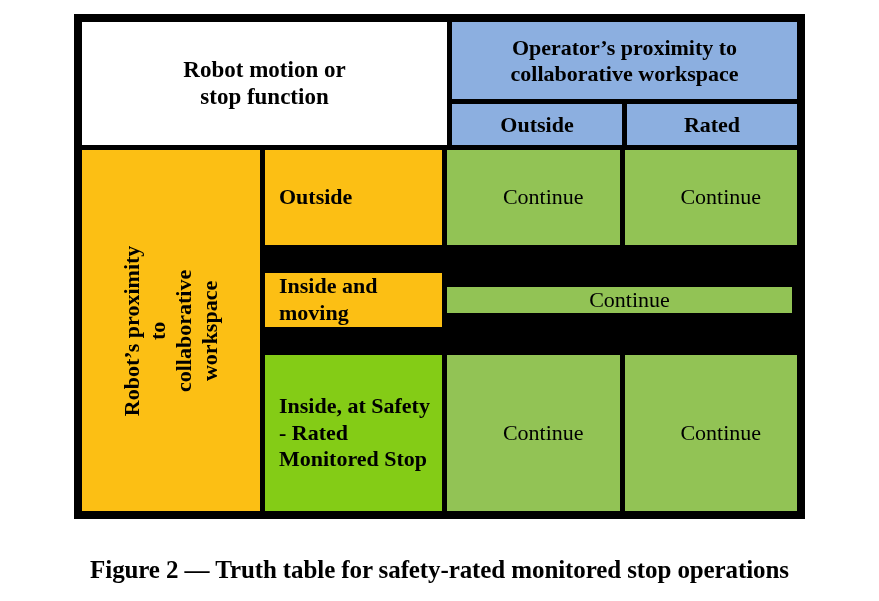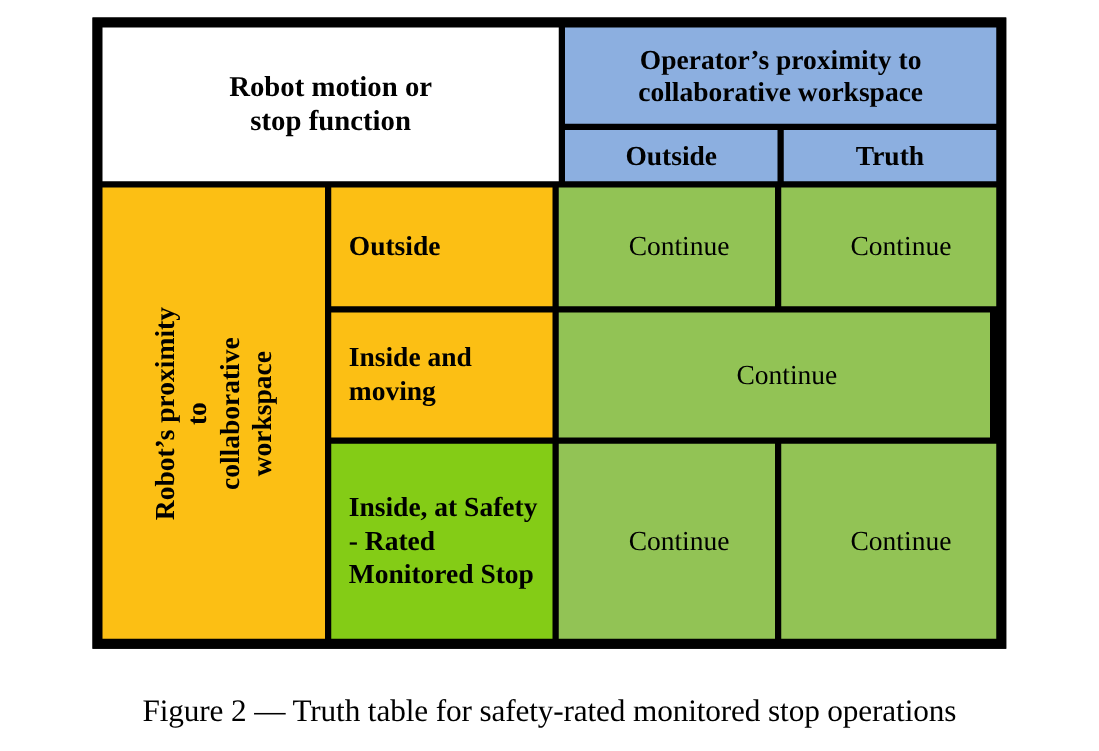--- a/index.html
+++ b/index.html
@@ -119,21 +119,21 @@
     flex: 1 1 auto;
     display: flex;
     flex-direction: column;
   }
 
   .trow {
     display: flex;
     flex: none;
   }
   .trow.r0 { height: 95px; margin-bottom: 5px; }
-  .trow.r1 { height: 100px; margin-bottom: 5px; }
+  .trow.r1 { height: 100px; margin-bottom: 5px; align-items: center; }
   .trow.r2 { flex: 1 1 auto; }
 
   .row-label {
     width: 177px;
     flex: none;
     margin-right: 5px;
     box-sizing: border-box;
     display: flex;
     align-items: center;
     justify-content: flex-start;
@@ -161,21 +161,21 @@
   .datacell.green { background: #92c355; }
   .datacell.red   { background: #ed2024; font-weight: bold; }
 
   
   #figure-caption {
     position: absolute;
     left: 0;
     top: 556px;
     width: 879px;
     text-align: center;
-    font-weight: normal;
+    font-weight: bold;
     font-size: 25px;
     letter-spacing: -0.1px;
     white-space: nowrap;
   }
 </style>
 </head>
 <body>
 
 <div id="page">
 
@@ -184,21 +184,21 @@
     <div class="thead">
 
       <div class="cell corner-cell" style="white-space: pre-line;">Robot motion or
 stop function</div>
 
       <div class="operator-block">
         <div class="cell operator-title" style="white-space: pre-line;">Operator’s proximity to
 collaborative workspace</div>
         <div class="operator-subrow">
           <div class="cell operator-sub first">Outside</div>
-          <div class="cell operator-sub">Truth</div>
+          <div class="cell operator-sub">Rated</div>
         </div>
       </div>
 
     </div>
 
     <div class="tbody">
 
       <div class="robot-band">
         <div class="robot-band-text" style="white-space: pre-line;">Robot’s proximity to
 collaborative workspace</div>

